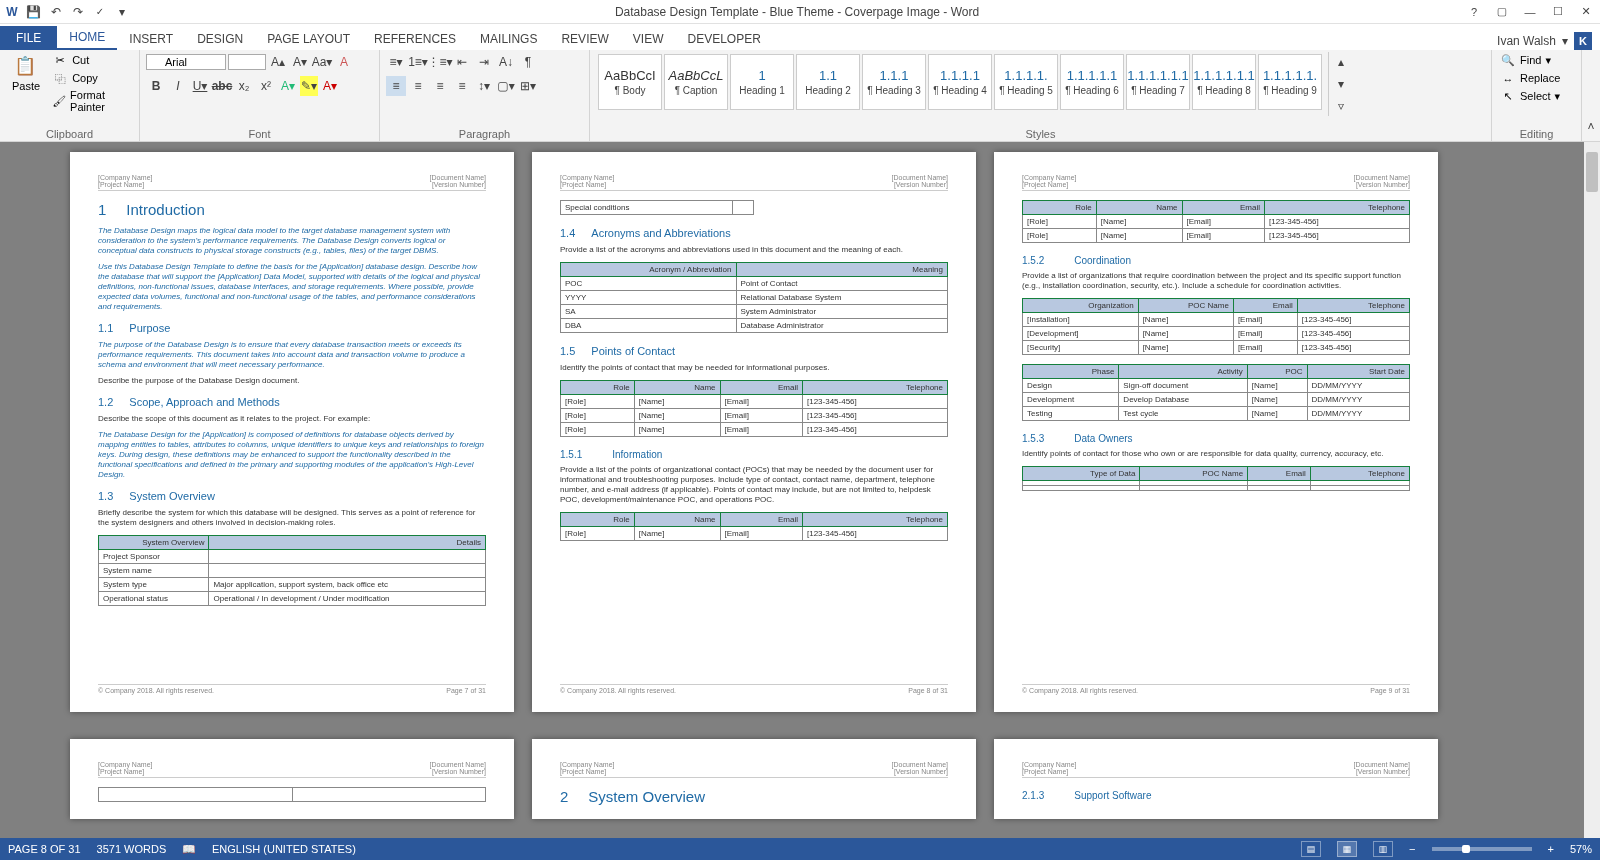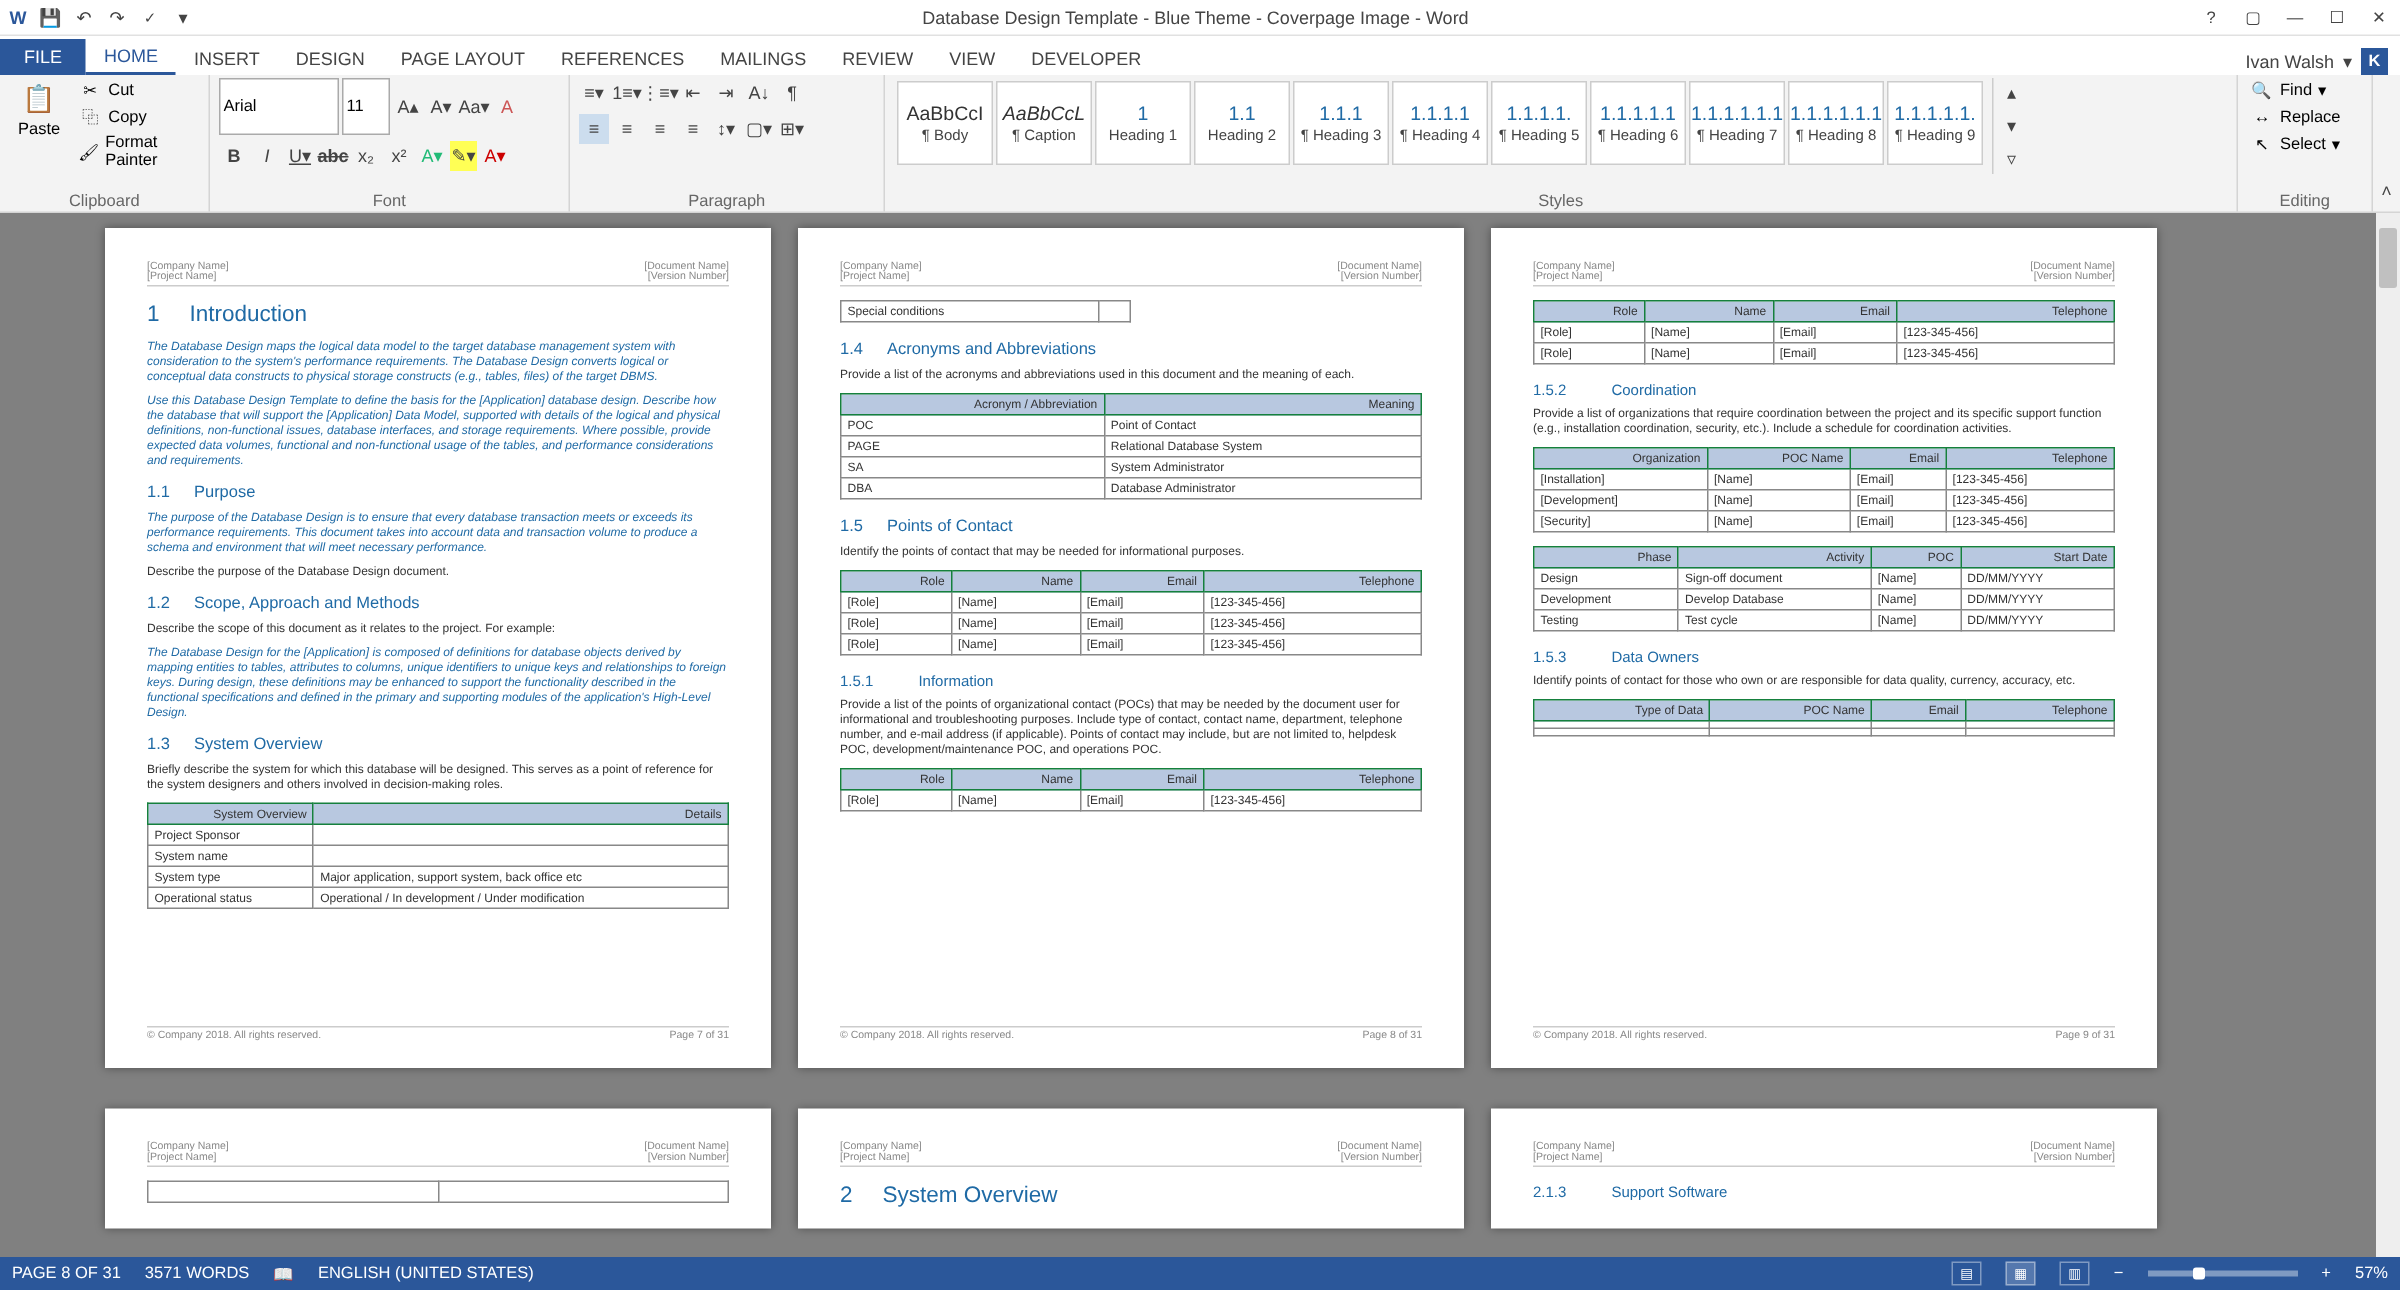--- a/index.html
+++ b/index.html
@@ -28,21 +28,21 @@
 .ribbon-group-body { flex: 1; display: flex; align-items: flex-start; gap: 4px; }
 .ribbon-group-label { text-align: center; font-size: 11px; color: #666; padding: 1px 0; position: relative; }
 
 .big-btn { display: flex; flex-direction: column; align-items: center; gap: 2px; padding: 2px 6px; cursor: pointer; }
 .big-btn .ic { width: 24px; height: 24px; display: flex; align-items: center; justify-content: center; font-size: 18px; }
 .big-btn .lbl { font-size: 11px; }
 .small-row { display: flex; align-items: center; gap: 4px; font-size: 11px; cursor: pointer; padding: 1px 2px; }
 .small-row .ic { width: 16px; height: 14px; display:flex; align-items:center; justify-content:center; }
 .vcol { display: flex; flex-direction: column; gap: 2px; justify-content: center; }
 
-.font-select { font-size: 11px; height: 38px; border: 1px solid #aaa; background: #fff; padding: 0 2px; }
+.font-select { font-size: 11px; height: 16px; border: 1px solid #aaa; background: #fff; padding: 0 18px; }
 .font-name { width: 80px; }
 .font-size-sel { width: 32px; }
 .btn-icon { width: 20px; height: 20px; display:flex; align-items:center; justify-content:center; cursor:pointer; font-size:12px; color:#444; }
 .btn-icon.bold { font-weight: bold; }
 .btn-icon.italic { font-style: italic; }
 .btn-icon.uline { text-decoration: underline; }
 .btn-icon.strike { text-decoration: line-through; font-weight: bold; }
 
 .styles-gallery { display: flex; gap: 2px; overflow: hidden; padding: 2px 2px 0; }
 .style-item { width: 64px; height: 56px; border: 1px solid #ccc; background: #fff; display: flex; flex-direction: column; align-items: center; justify-content: center; cursor: pointer; font-size: 10px; }
@@ -361,21 +361,21 @@
         <tbody>
           <tr>
             <th>Acronym / Abbreviation</th>
             <th>Meaning</th>
           </tr>
           <tr>
             <td>POC</td>
             <td>Point of Contact</td>
           </tr>
           <tr>
-            <td>PAGE</td>
+            <td>YYYY</td>
             <td>Relational Database System</td>
           </tr>
           <tr>
             <td>SA</td>
             <td>System Administrator</td>
           </tr>
           <tr>
             <td>DBA</td>
             <td>Database Administrator</td>
           </tr>

